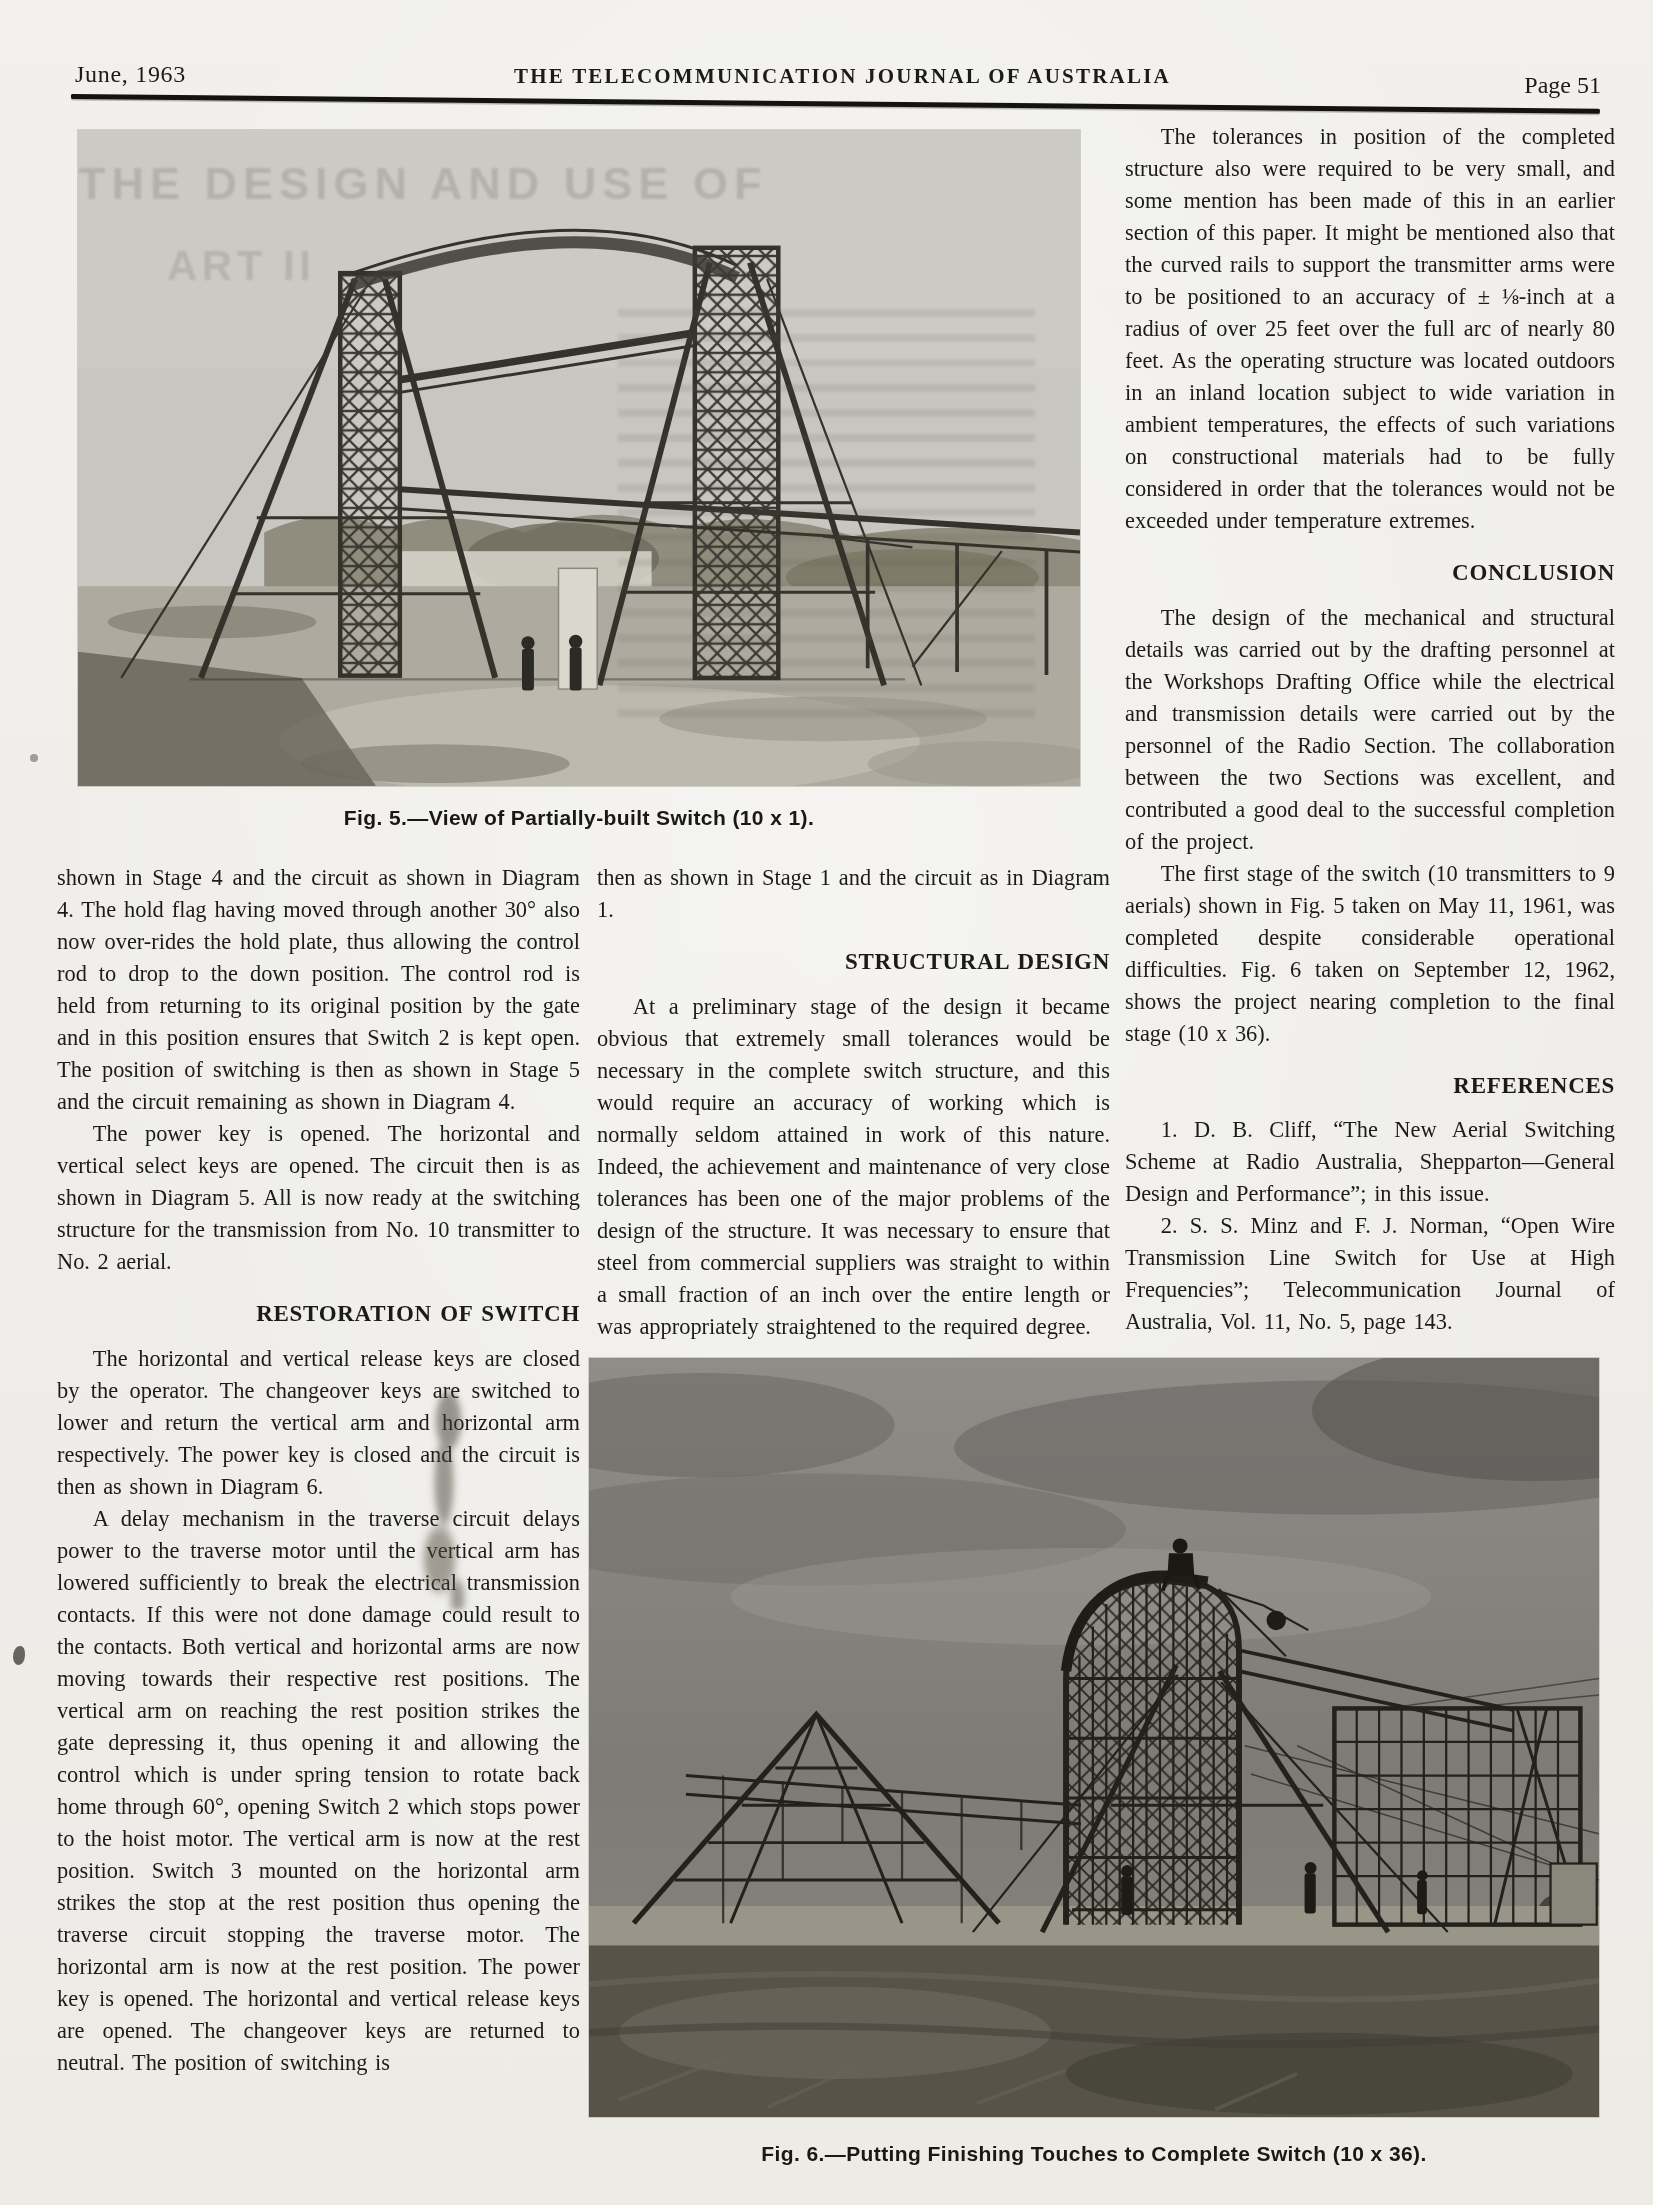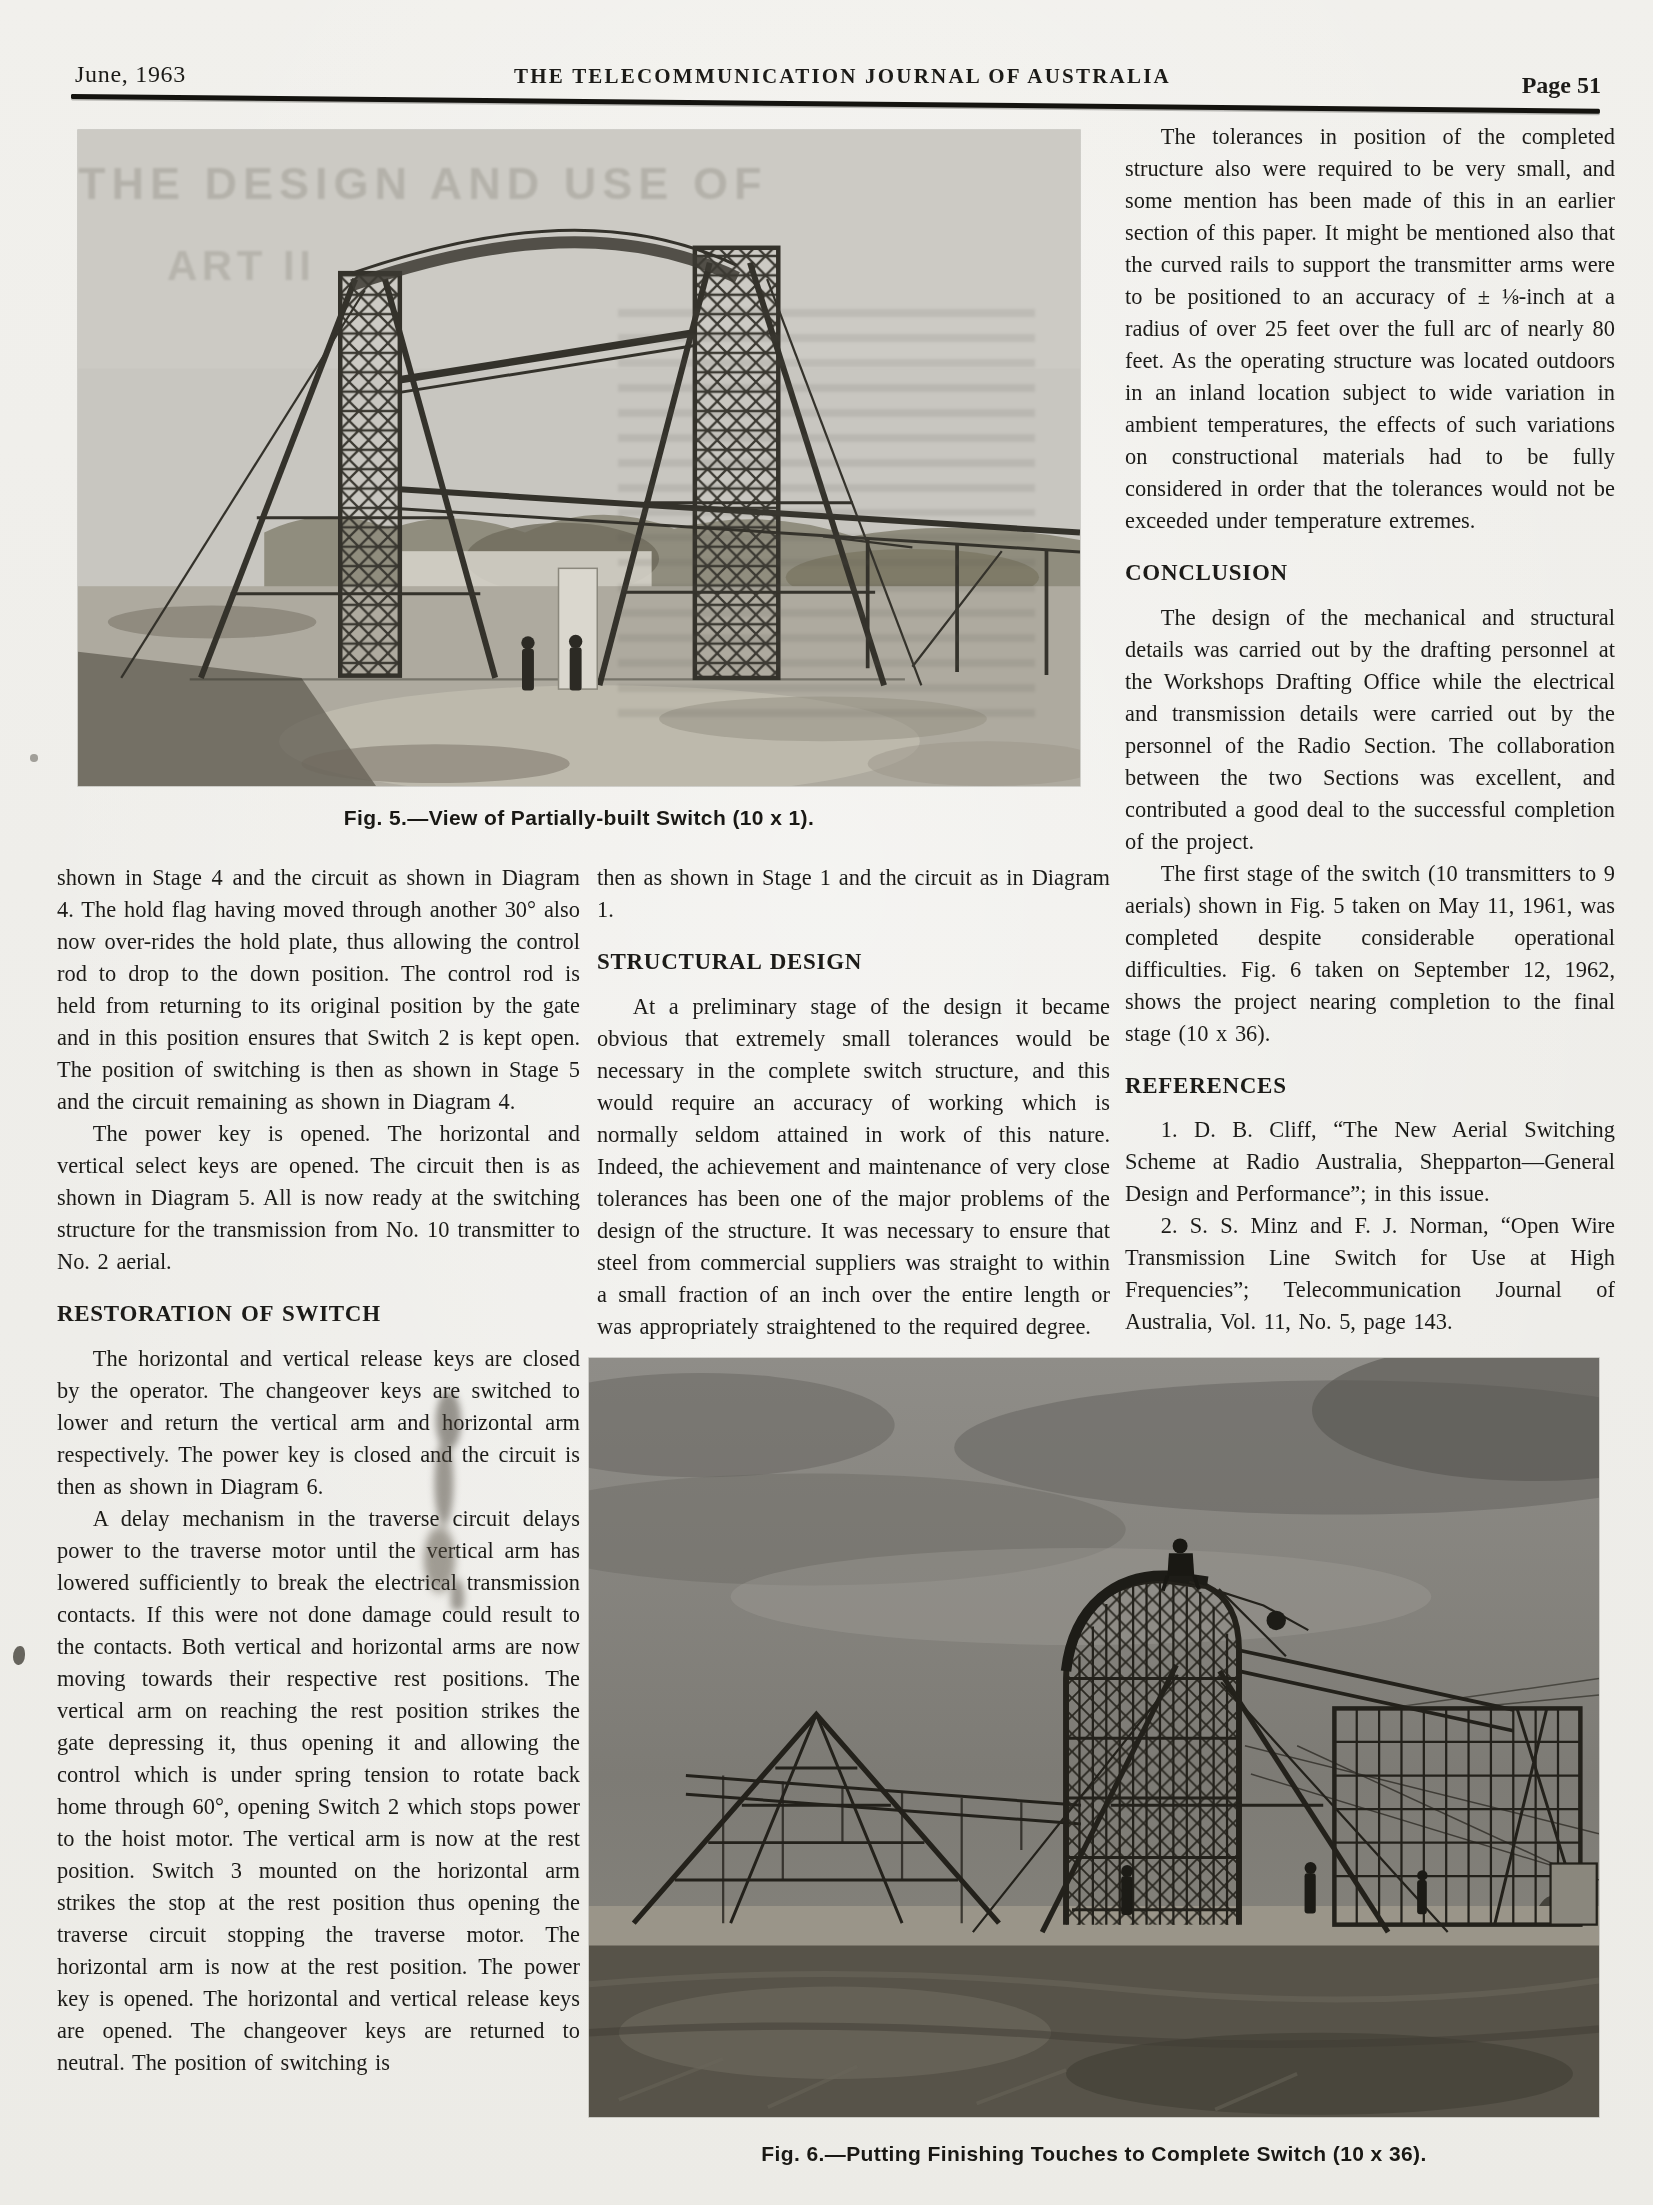--- a/index.html
+++ b/index.html
@@ -11,21 +11,21 @@
   }
   .page{position:absolute;inset:0;
     background:
       radial-gradient(ellipse at 50% 40%, rgba(255,255,255,.35), rgba(0,0,0,0) 70%),
       linear-gradient(180deg,#f1f0ec 0%,#eeede9 60%,#ecebe6 100%);
   }
   
   .hdr-date{position:absolute;left:75px;top:61px;font-size:24px;letter-spacing:0.7px;}
   .hdr-title{position:absolute;left:16px;top:64px;width:100%;text-align:center;
     font-size:21px;font-weight:700;letter-spacing:2.2px;}
-  .hdr-page{position:absolute;right:52px;top:72px;font-size:24px;font-weight:bold;}
+  .hdr-page{position:absolute;right:52px;top:72px;font-size:24px;}
   .hdr-rule{position:absolute;left:71px;top:94px;width:1529px;height:5.2px;background:#14130f;
     transform:rotate(0.55deg);transform-origin:left center;border-radius:1.5px;
     box-shadow:0 1.5px 0 rgba(20,19,15,.25);}
   
   .photo{position:absolute;overflow:hidden;box-shadow:0 0 0 0.7px rgba(40,38,32,.25);}
   .photo svg{position:absolute;inset:0;width:100%;height:100%;}
   #fig5{left:78px;top:130px;width:1002px;height:656px;background:#c7c5bf;}
   #fig6{left:589px;top:1358px;width:1010px;height:759px;background:#82807b;}
   .ghost{position:absolute;font-family:"Liberation Sans",sans-serif;font-weight:700;
     color:#8e8b81;filter:blur(0.9px);white-space:nowrap;}
@@ -37,21 +37,21 @@
   
   .caption{position:absolute;font-family:"Liberation Sans","DejaVu Sans",sans-serif;
     font-weight:700;font-size:21px;color:#191814;text-align:center;letter-spacing:0.4px;}
   #cap5{left:78px;top:806px;width:1002px;}
   #cap6{left:589px;top:2142px;width:1010px;}
   
   .col{position:absolute;font-size:22.4px;line-height:32px;text-align:justify;
     word-spacing:.09em;}
   .col p{margin:0;}
   .col p.indent{text-indent:1.6em;}
-  .col h3{margin:20px 0 12.7px 0;text-align:left;font-size:23px;font-weight:700;
+  .col h3{margin:20px 0 12.7px 0;text-align:right;font-size:23px;font-weight:700;
     letter-spacing:0.7px;}
   #col-left{left:57px;top:862px;width:523px;}
   #col-mid{left:597px;top:862px;width:513px;}
   #col-right{left:1125px;top:121px;width:490px;}
   
   .blot{position:absolute;left:388px;top:1379px;width:112px;height:231px;opacity:.5;
     filter:blur(3.7px);pointer-events:none;
     background:
       radial-gradient(ellipse 19.4px 45px at 54% 18%, #3d382e 0 60%, transparent 70%),
       radial-gradient(ellipse 15px 67px at 50% 45%, #474136 0 55%, transparent 72%),

